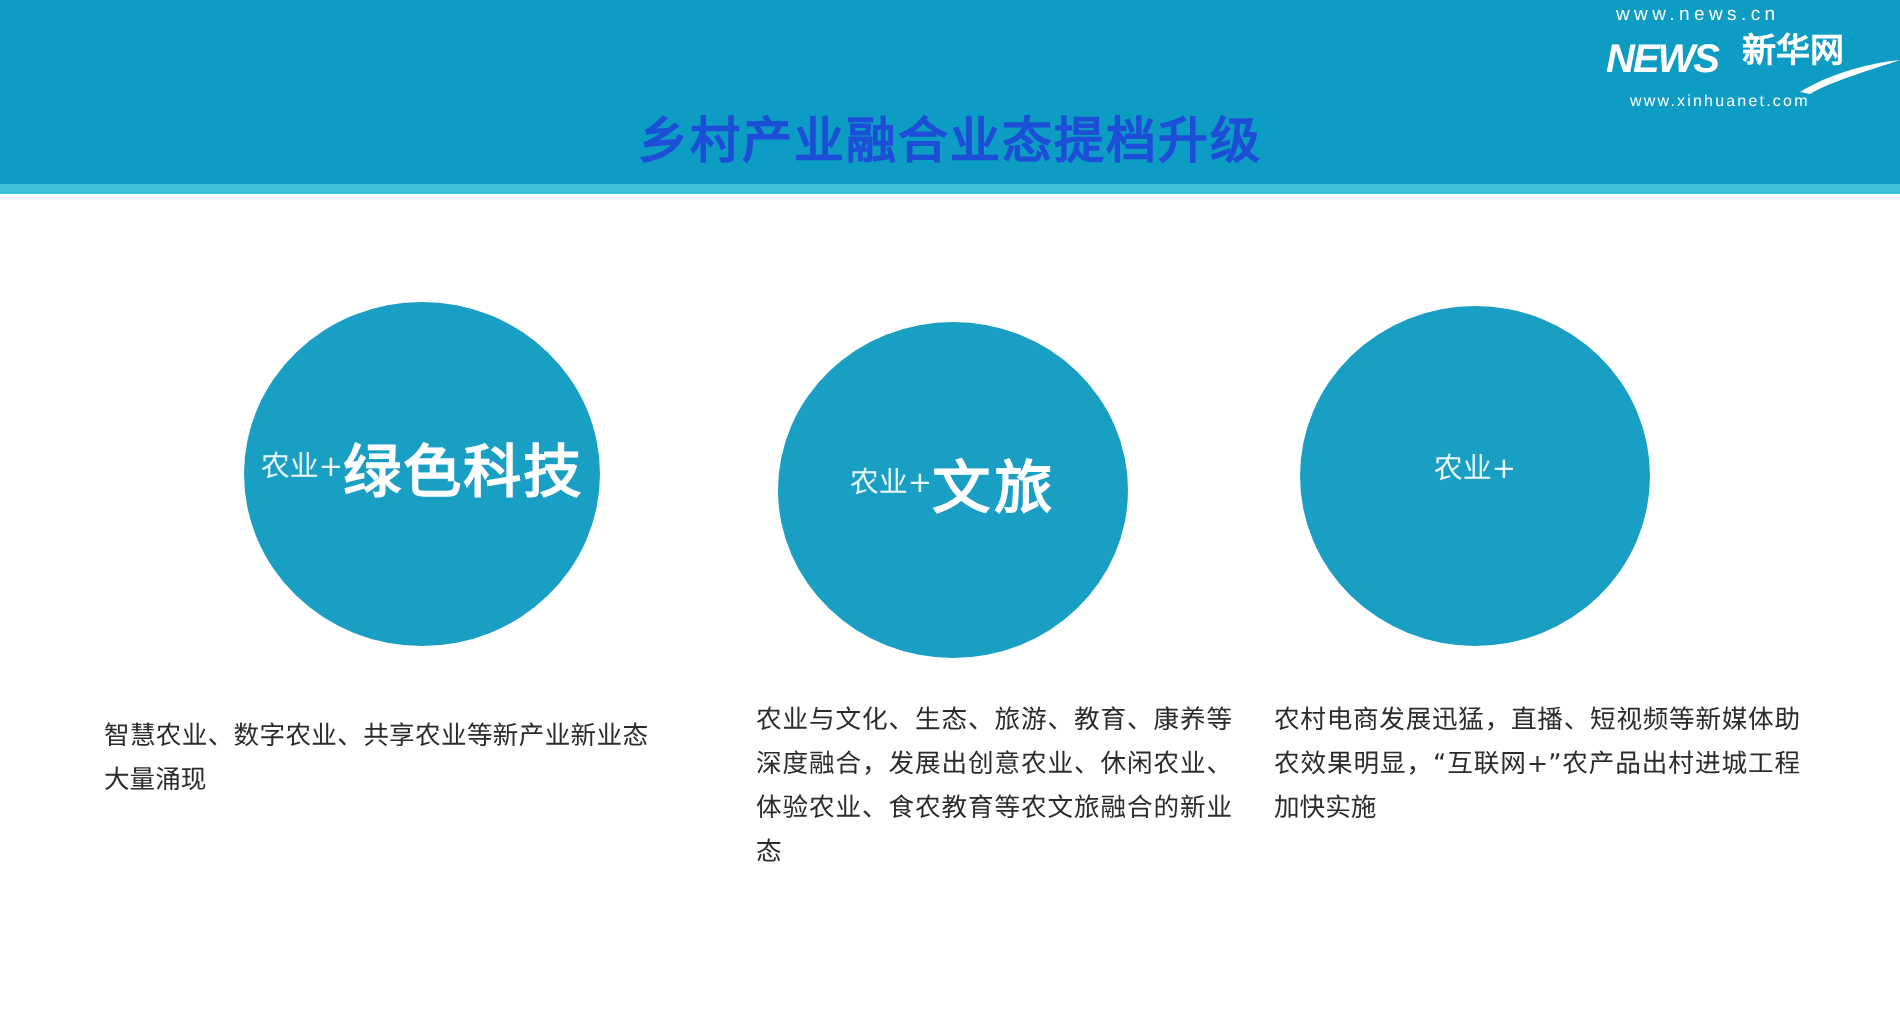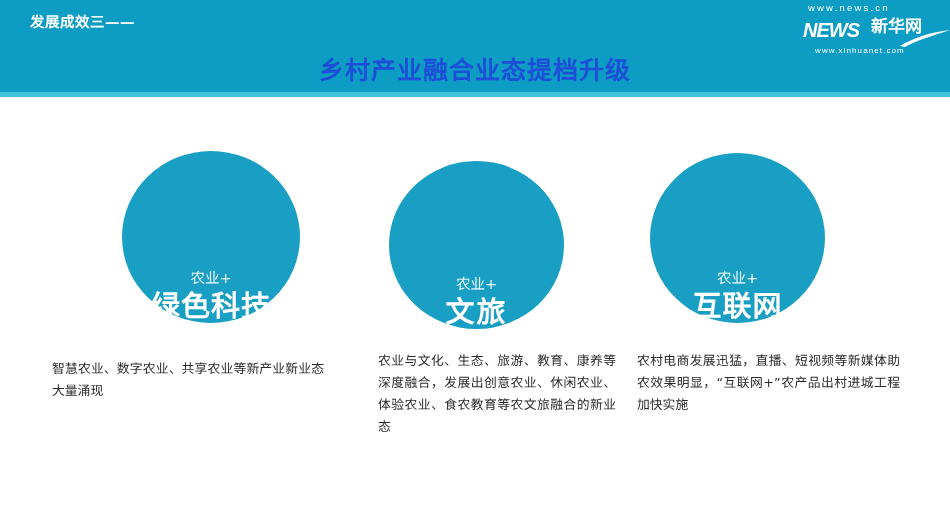--- a/index.html
+++ b/index.html
@@ -129,23 +129,23 @@
     font-family: "Liberation Sans", sans-serif;
     white-space: nowrap;
   }
 
   
   .circle {
     position: absolute;
     border-radius: 50%;
     background: #1a9fc4;
     display: flex;
-    flex-direction: column;
+    flex-direction: row;
     align-items: center;
-    justify-content: flex-end;
+    justify-content: center;
   }
   .circle-1 { left: 122px; top: 151px; width: 178px; height: 172px; }
   .circle-2 { left: 389px; top: 161px; width: 175px; height: 168px; }
   .circle-3 { left: 650px; top: 153px; width: 175px; height: 170px; }
 
   .circle-sub {
     font-size: 14.5px;
     color: #eaf8fc;
     font-weight: normal;
     line-height: 1.1;
@@ -175,21 +175,20 @@
   .col-3 { left: 637px; top: 350px; width: 263px; }
 </style>
 </head>
 <body>
 
 <div class="slide">
 
   <div class="header-band"></div>
   <div class="header-band-underline"></div>
 
-  <div class="eyebrow">发展成效三——</div>
   <div class="slide-title">乡村产业融合业态提档升级</div>
 
   <div class="logo">
     <div class="logo-url-top">www.news.cn</div>
     <div class="logo-main">
       <div class="logo-news">NEWS</div>
       <div class="logo-cn">新华网</div>
       <svg class="logo-swoosh" viewBox="0 0 52 18">
         <path d="M1 17 C 14 9, 32 3, 51 1 C 33 7, 16 12, 6 18 Z" fill="#ffffff"></path>
       </svg>
@@ -202,20 +201,19 @@
     <div class="circle-main">绿色科技</div>
   </div>
 
   <div class="circle circle-2">
     <div class="circle-sub">农业+</div>
     <div class="circle-main">文旅</div>
   </div>
 
   <div class="circle circle-3">
     <div class="circle-sub">农业+</div>
-    <div class="circle-main">互联网</div>
   </div>
 
   <div class="col col-1">智慧农业、数字农业、共享农业等新产业新业态大量涌现</div>
   <div class="col col-2">农业与文化、生态、旅游、教育、康养等深度融合，发展出创意农业、休闲农业、体验农业、食农教育等农文旅融合的新业态</div>
   <div class="col col-3">农村电商发展迅猛，直播、短视频等新媒体助农效果明显，“互联网+”农产品出村进城工程加快实施</div>
 
 </div>
 
 </body></html>

